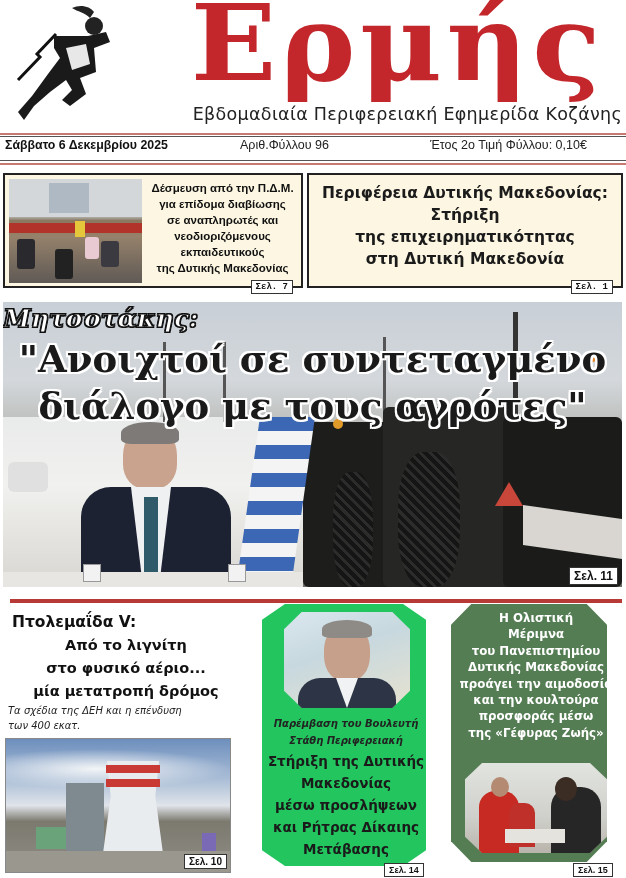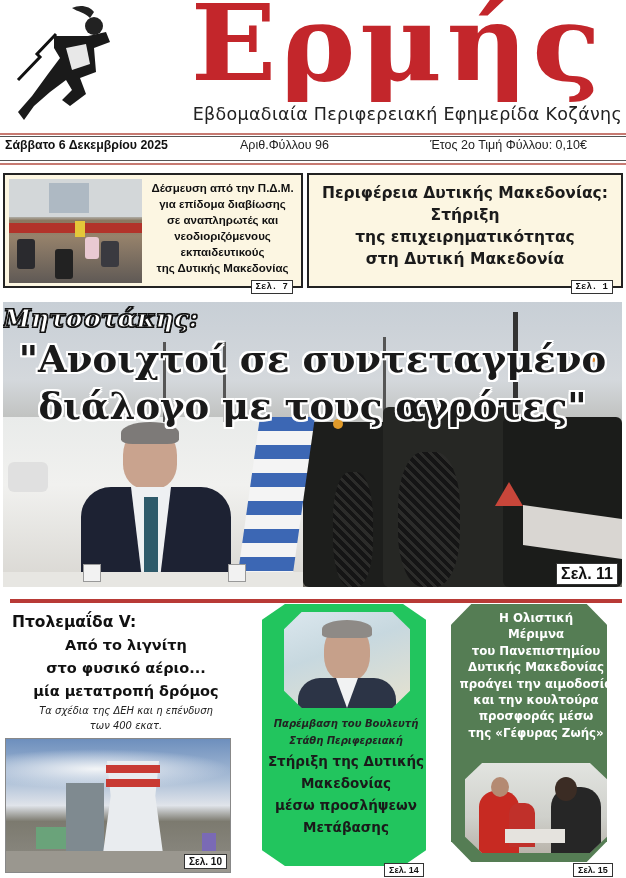--- a/index.html
+++ b/index.html
@@ -42,32 +42,32 @@
   .hero-bg-left { position: absolute; left: 0; top: 115px; width: 300px; height: 170px;
     background: linear-gradient(180deg, #e9ebea 0%, #f1f1ef 40%, #d8d6d1 100%); }
   .hero-sky { position: absolute; left: 0; top: 0; width: 619px; height: 130px;
     background: linear-gradient(180deg, #c8cfd6 0%, #d4d8dc 60%, #b9bab6 100%); }
   .hero-kicker { position: absolute; left: 0; top: 2px; width: 619px; text-align: left;
     font-family: "DejaVu Serif", serif; font-style: italic; font-weight: bold; font-size: 25px; color: #fff;
     -webkit-text-stroke: 1.2px #111; text-shadow: 1px 1px 0 #111, -1px -1px 0 #111, 1px -1px 0 #111, -1px 1px 0 #111; }
   .hero-headline { position: absolute; left: 0; top: 34px; width: 619px; text-align: center;
     font-family: "DejaVu Serif", serif; font-weight: bold; font-size: 37px; line-height: 47px; color: #1a1a1a;
     text-shadow: 2px 0 0 #fff, -2px 0 0 #fff, 0 2px 0 #fff, 0 -2px 0 #fff, 2px 2px 0 #fff, -2px -2px 0 #fff, 2px -2px 0 #fff, -2px 2px 0 #fff; }
-  .hero-tag { right: 4px; bottom: 2px; font-family: "Liberation Sans", sans-serif; font-size: 16px; }
+  .hero-tag { right: 4px; bottom: 2px; font-family: "Liberation Sans", sans-serif; font-size: 12px; }
 
   .tractor { position: absolute; background: #1d1e1c; border-radius: 6px; }
   .tire { position: absolute; background: repeating-linear-gradient(45deg, #151515 0 4px, #2c2c2a 4px 7px); border-radius: 40%; }
 
   .section-rule { position: absolute; left: 10px; top: 599px; width: 612px; height: 4px; background: #b83a36; }
 
   
   .bl-label { position: absolute; left: 12px; top: 613px; font-weight: bold; font-size: 15.5px; color: #111; }
   .bl-headline { position: absolute; left: 8px; top: 634px; width: 236px; text-align: center;
     font-weight: bold; font-size: 14.5px; line-height: 23px; color: #111; }
-  .bl-deck { position: absolute; left: 8px; top: 703px; width: 236px; text-align: center;
+  .bl-deck { position: absolute; left: 8px; top: 703px; width: 236px; text-align: left;
     font-style: italic; font-size: 10px; line-height: 15px; color: #222; }
   .bl-photo { position: absolute; left: 5px; top: 738px; width: 226px; height: 135px; border: 1px solid #888; overflow: hidden;
     background: linear-gradient(180deg, #6d8fbd 0%, #a9bdd6 30%, #e0e4ea 50%, #7c7a6f 62%, #8e8c85 100%); }
 
   
   .bm-card { position: absolute; left: 262px; top: 604px; width: 164px; height: 262px; background: #22c55e;
     clip-path: polygon(14% 0, 86% 0, 100% 6%, 100% 94%, 86% 100%, 14% 100%, 0 94%, 0 6%); }
   .bm-photo { position: absolute; left: 22px; top: 8px; width: 126px; height: 96px;
     background: linear-gradient(160deg, #dbe7ee 0%, #c7d8df 40%, #e6e2cf 100%);
     clip-path: polygon(14% 0, 86% 0, 100% 18%, 100% 82%, 86% 100%, 14% 100%, 0 82%, 0 18%); overflow: hidden; }
@@ -218,20 +218,21 @@
     <div style="position:absolute;left:52px;top:66px;width:22px;height:30px;background:#f1f2f3;clip-path:polygon(0 0,100% 0,50% 100%);"></div>
   </div>
   <div class="bm-byline">
     <div>Παρέμβαση του Βουλευτή</div>
     <div>Στάθη Περιφερειακή</div>
   </div>
   <div class="bm-headline">
     <div>Στήριξη της Δυτικής</div>
     <div>Μακεδονίας</div>
     <div>μέσω προσλήψεων</div>
+    <div>και Ρήτρας Δίκαιης</div>
     <div>Μετάβασης</div>
   </div>
 </article>
 <span class="page-tag" style="left:384px;top:863px;font-family:'Liberation Sans',sans-serif;font-size:9px;">Σελ. 14</span>
 
 <article class="br-card">
   <div class="br-text">
     <div>Η Ολιστική</div>
     <div>Μέριμνα</div>
     <div>του Πανεπιστημίου</div>

